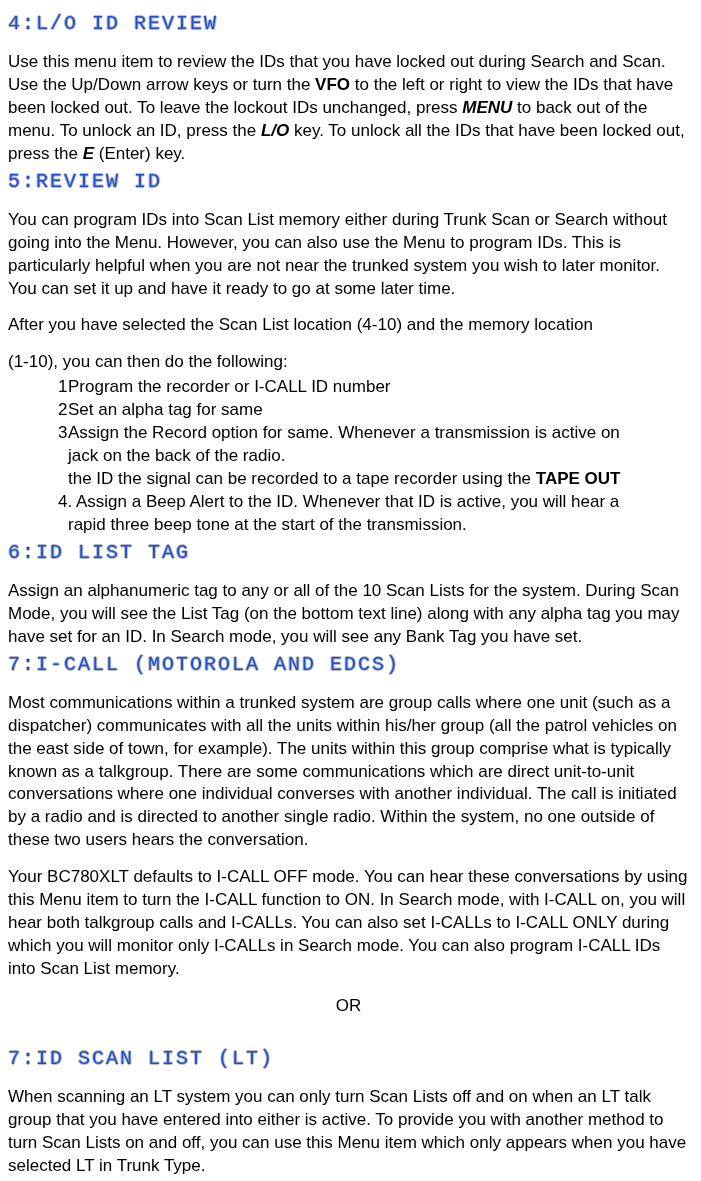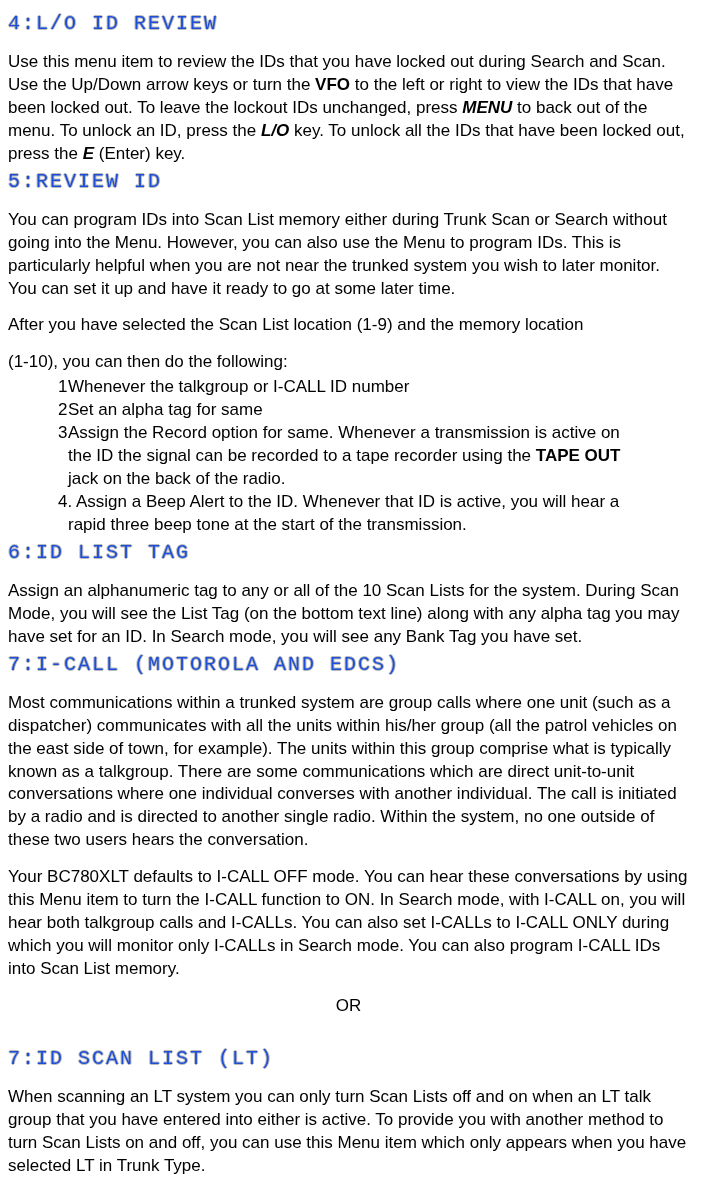--- a/index.html
+++ b/index.html
@@ -56,42 +56,42 @@
 
 
 <div class="lcd-heading">4:L/O ID REVIEW</div>
 <p class="body-text">
   <span>Use this menu item to review the IDs that you have locked out during Search and Scan. Use the Up/Down arrow keys or turn the </span><b>VFO</b><span> to the left or right to view the IDs that have been locked out. To leave the lockout IDs unchanged, press </span><b><i>MENU</i></b><span> to back out of the menu. To unlock an ID, press the </span><b><i>L/O</i></b><span> key. To unlock all the IDs that have been locked out, press the </span><b><i>E</i></b><span> (Enter) key.</span>
 </p>
 
 
 <div class="lcd-heading">5:REVIEW ID</div>
 <p class="body-text">You can program IDs into Scan List memory either during Trunk Scan or Search without going into the Menu. However, you can also use the Menu to program IDs. This is particularly helpful when you are not near the trunked system you wish to later monitor. You can set it up and have it ready to go at some later time.</p>
-<p class="body-text">After you have selected the Scan List location (1-9) and the memory location</p>
+<p class="body-text">After you have selected the Scan List location (4-10) and the memory location</p>
 <p class="body-text">(1-10), you can then do the following:</p>
 <div class="indent-list">
   <div class="row">
     <span class="num">1</span>
-      <span>Whenever the talkgroup or I-CALL ID number</span>
+      <span>Program the recorder or I-CALL ID number</span>
   </div>
   <div class="row">
     <span class="num">2</span>
       <span>Set an alpha tag for same</span>
   </div>
   <div class="row">
     <span class="num">3</span>
       <span>Assign the Record option for same. Whenever a transmission is active on</span>
   </div>
   <div class="row">
     <span class="num">&nbsp;</span>
-      <span><span>the ID the signal can be recorded to a tape recorder using the </span><b>TAPE OUT</b></span>
+      <span>jack on the back of the radio.</span>
   </div>
   <div class="row">
     <span class="num">&nbsp;</span>
-      <span>jack on the back of the radio.</span>
+      <span><span>the ID the signal can be recorded to a tape recorder using the </span><b>TAPE OUT</b></span>
   </div>
   <div class="row">
     <span class="num" style="min-width:18px">4.</span>
       <span>Assign a Beep Alert to the ID. Whenever that ID is active, you will hear a</span>
   </div>
   <div class="row">
     <span class="num">&nbsp;</span>
       <span>rapid three beep tone at the start of the transmission.</span>
   </div>
 </div>

